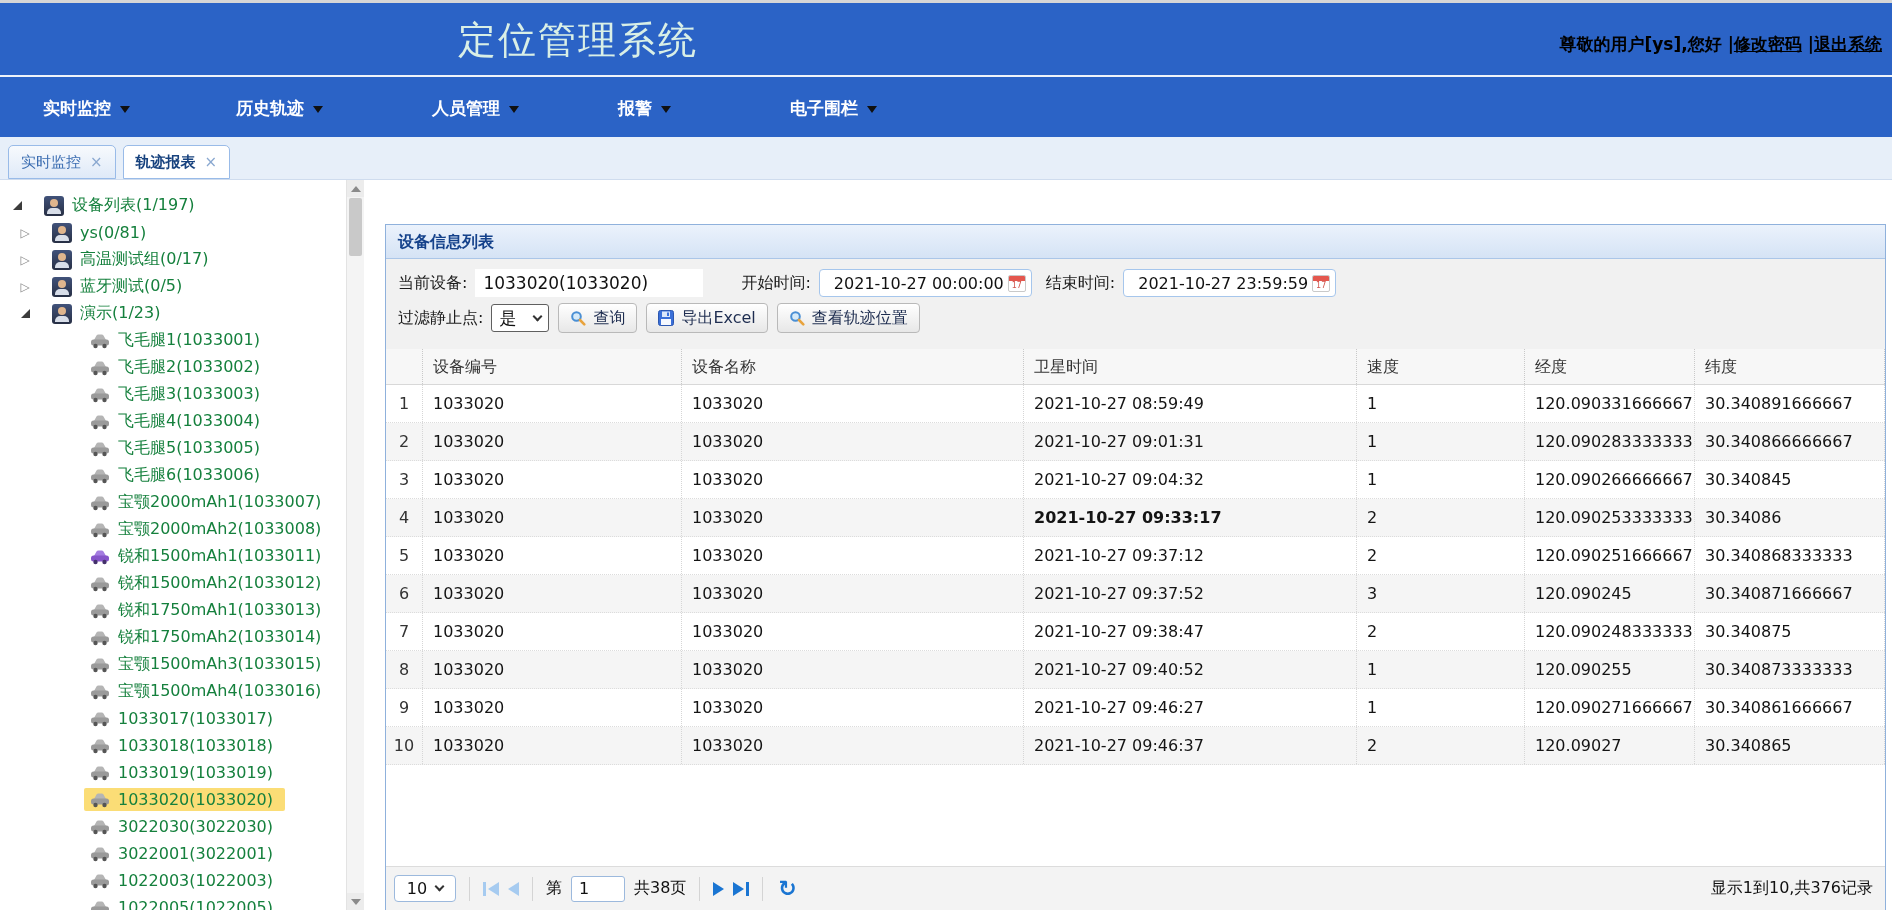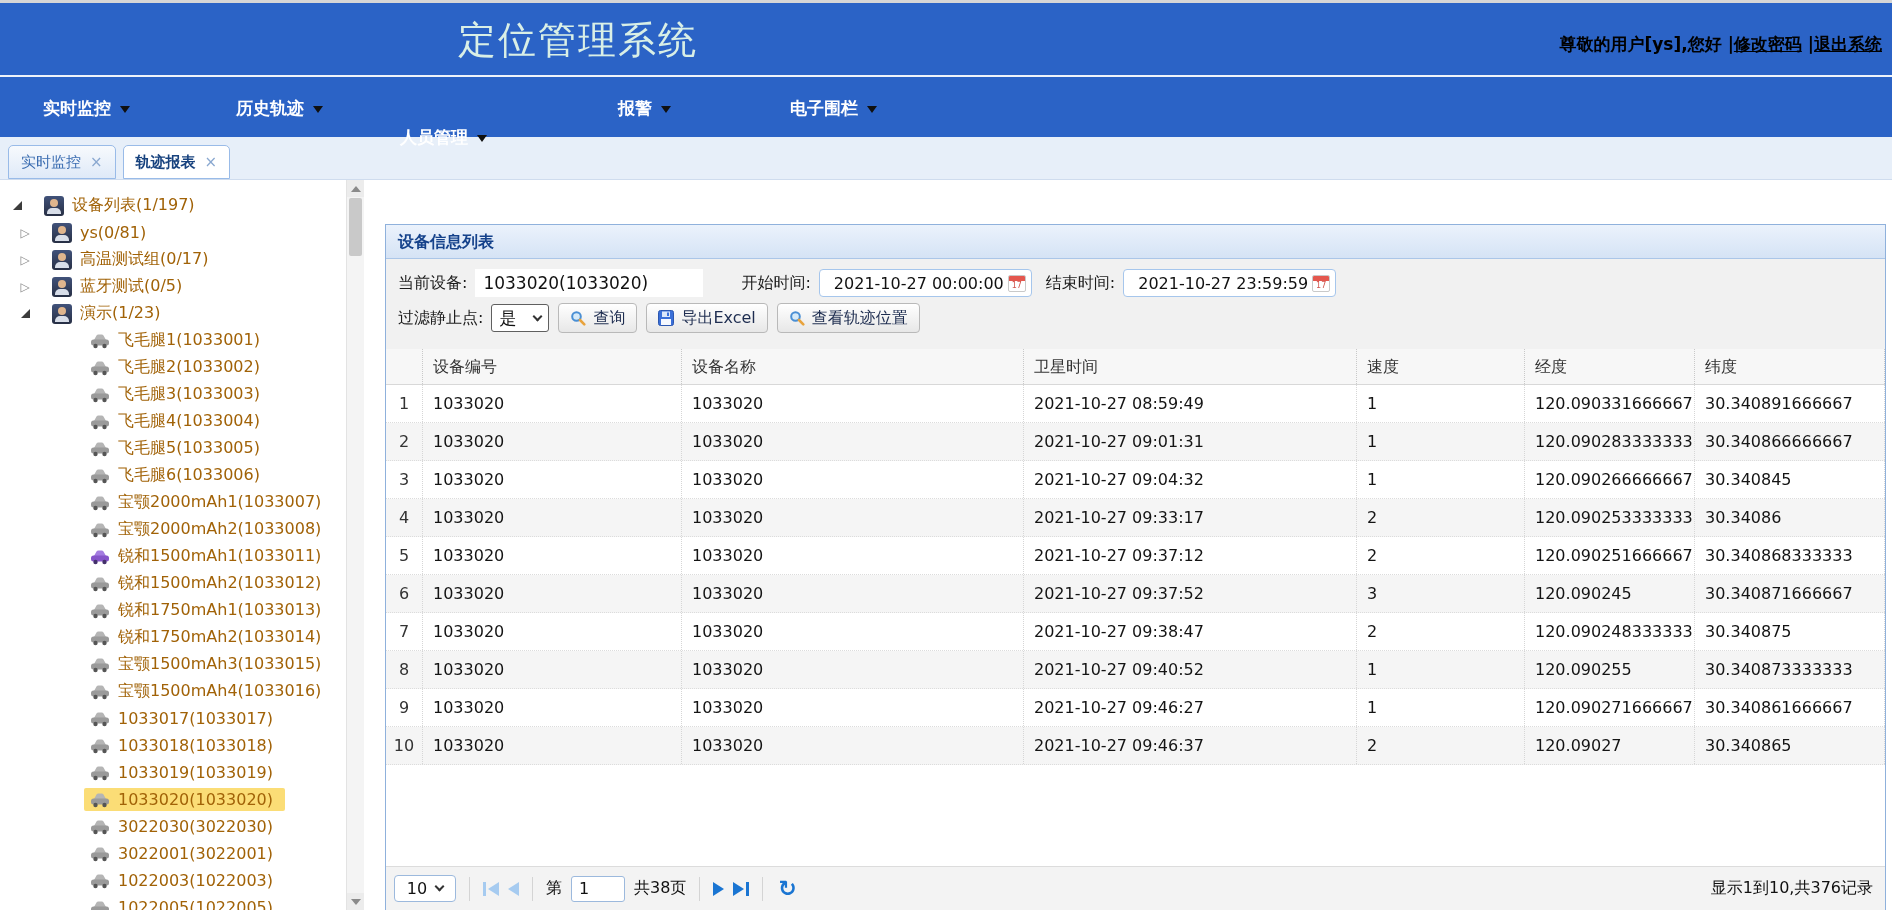--- a/index.html
+++ b/index.html
@@ -25,21 +25,21 @@
     background:linear-gradient(#f7fafd,#dfeaf8); color:#3b6db1; font-size:15px;
     padding:0 12px; display:flex; align-items:center; gap:9px; cursor:pointer; }
   .tab.active { background:#fff; color:#17427e; font-weight:bold; }
   .tab-close { color:#8aa8d0; font-size:15px; font-weight:normal; cursor:pointer; }
 
   .content { position:absolute; top:180px; left:0; right:0; bottom:0; background:#fff; }
 
   
   .tree { position:absolute; left:0; top:0; width:346px; height:100%; padding-top:12px;
     overflow:hidden; background:#fff; }
-  .tree-row { height:27px; display:flex; align-items:center; font-size:16px; color:#a16207;
+  .tree-row { height:27px; display:flex; align-items:center; font-size:16px; color:#15803d;
     white-space:nowrap; cursor:pointer; }
   .tree-row.d0 { padding-left:10px; }
   .tree-row.d1 { padding-left:18px; }
   .tree-row.d2 { padding-left:84px;text-align:center; }
   .exp { width:14px; display:inline-flex; justify-content:center; margin-right:14px; }
   .exp.expanded::before { content:""; width:0; height:0; border-bottom:9px solid #3c3c3c; border-left:9px solid transparent; }
   .exp.collapsed::before { content:"▷"; font-size:12px; color:#8a8a8a; line-height:12px; }
   .row-inner { display:inline-flex; align-items:center; padding:2px 12px 2px 6px; border-radius:2px; }
   .tree-row.selected .row-inner { background:#fbdd76; }
   .avatar-icon { width:20px; height:20px; border-radius:3px; background:linear-gradient(#41527a,#272f44);
@@ -140,21 +140,21 @@
 
 <div class="nav-bar">
     <div class="nav-item" style="left: 43px;">
       <span>实时监控</span>
       <span class="nav-caret"></span>
     </div>
     <div class="nav-item" style="left: 236px;">
       <span>历史轨迹</span>
       <span class="nav-caret"></span>
     </div>
-    <div class="nav-item" style="left: 400px; margin-top: 29px;">
+    <div class="nav-item" style="left: 432px;">
       <span>人员管理</span>
       <span class="nav-caret"></span>
     </div>
     <div class="nav-item" style="left: 618px;">
       <span>报警</span>
       <span class="nav-caret"></span>
     </div>
     <div class="nav-item" style="left: 790px;">
       <span>电子围栏</span>
       <span class="nav-caret"></span>
@@ -588,21 +588,21 @@
           <div class="td" style="width: 342px;">1033020</div>
           <div class="td" style="width: 333px;">2021-10-27 09:04:32</div>
           <div class="td" style="width: 168px;">1</div>
           <div class="td" style="width: 170px;">120.090266666667</div>
           <div class="td" style="width: 190px; flex: 1 1 0%;">30.340845</div>
         </div>
         <div class="tr">
           <div class="td num" style="width: 37px;">4</div>
           <div class="td" style="width: 259px;">1033020</div>
           <div class="td" style="width: 342px;">1033020</div>
-          <div class="td" style="width: 333px;">2021-10-27 09:33:17</div>
+          <div class="td" style="width: 333px; font-weight: bold;">2021-10-27 09:33:17</div>
           <div class="td" style="width: 168px;">2</div>
           <div class="td" style="width: 170px;">120.090253333333</div>
           <div class="td" style="width: 190px; flex: 1 1 0%;">30.34086</div>
         </div>
         <div class="tr">
           <div class="td num" style="width: 37px;">5</div>
           <div class="td" style="width: 259px;">1033020</div>
           <div class="td" style="width: 342px;">1033020</div>
           <div class="td" style="width: 333px;">2021-10-27 09:37:12</div>
           <div class="td" style="width: 168px;">2</div>

